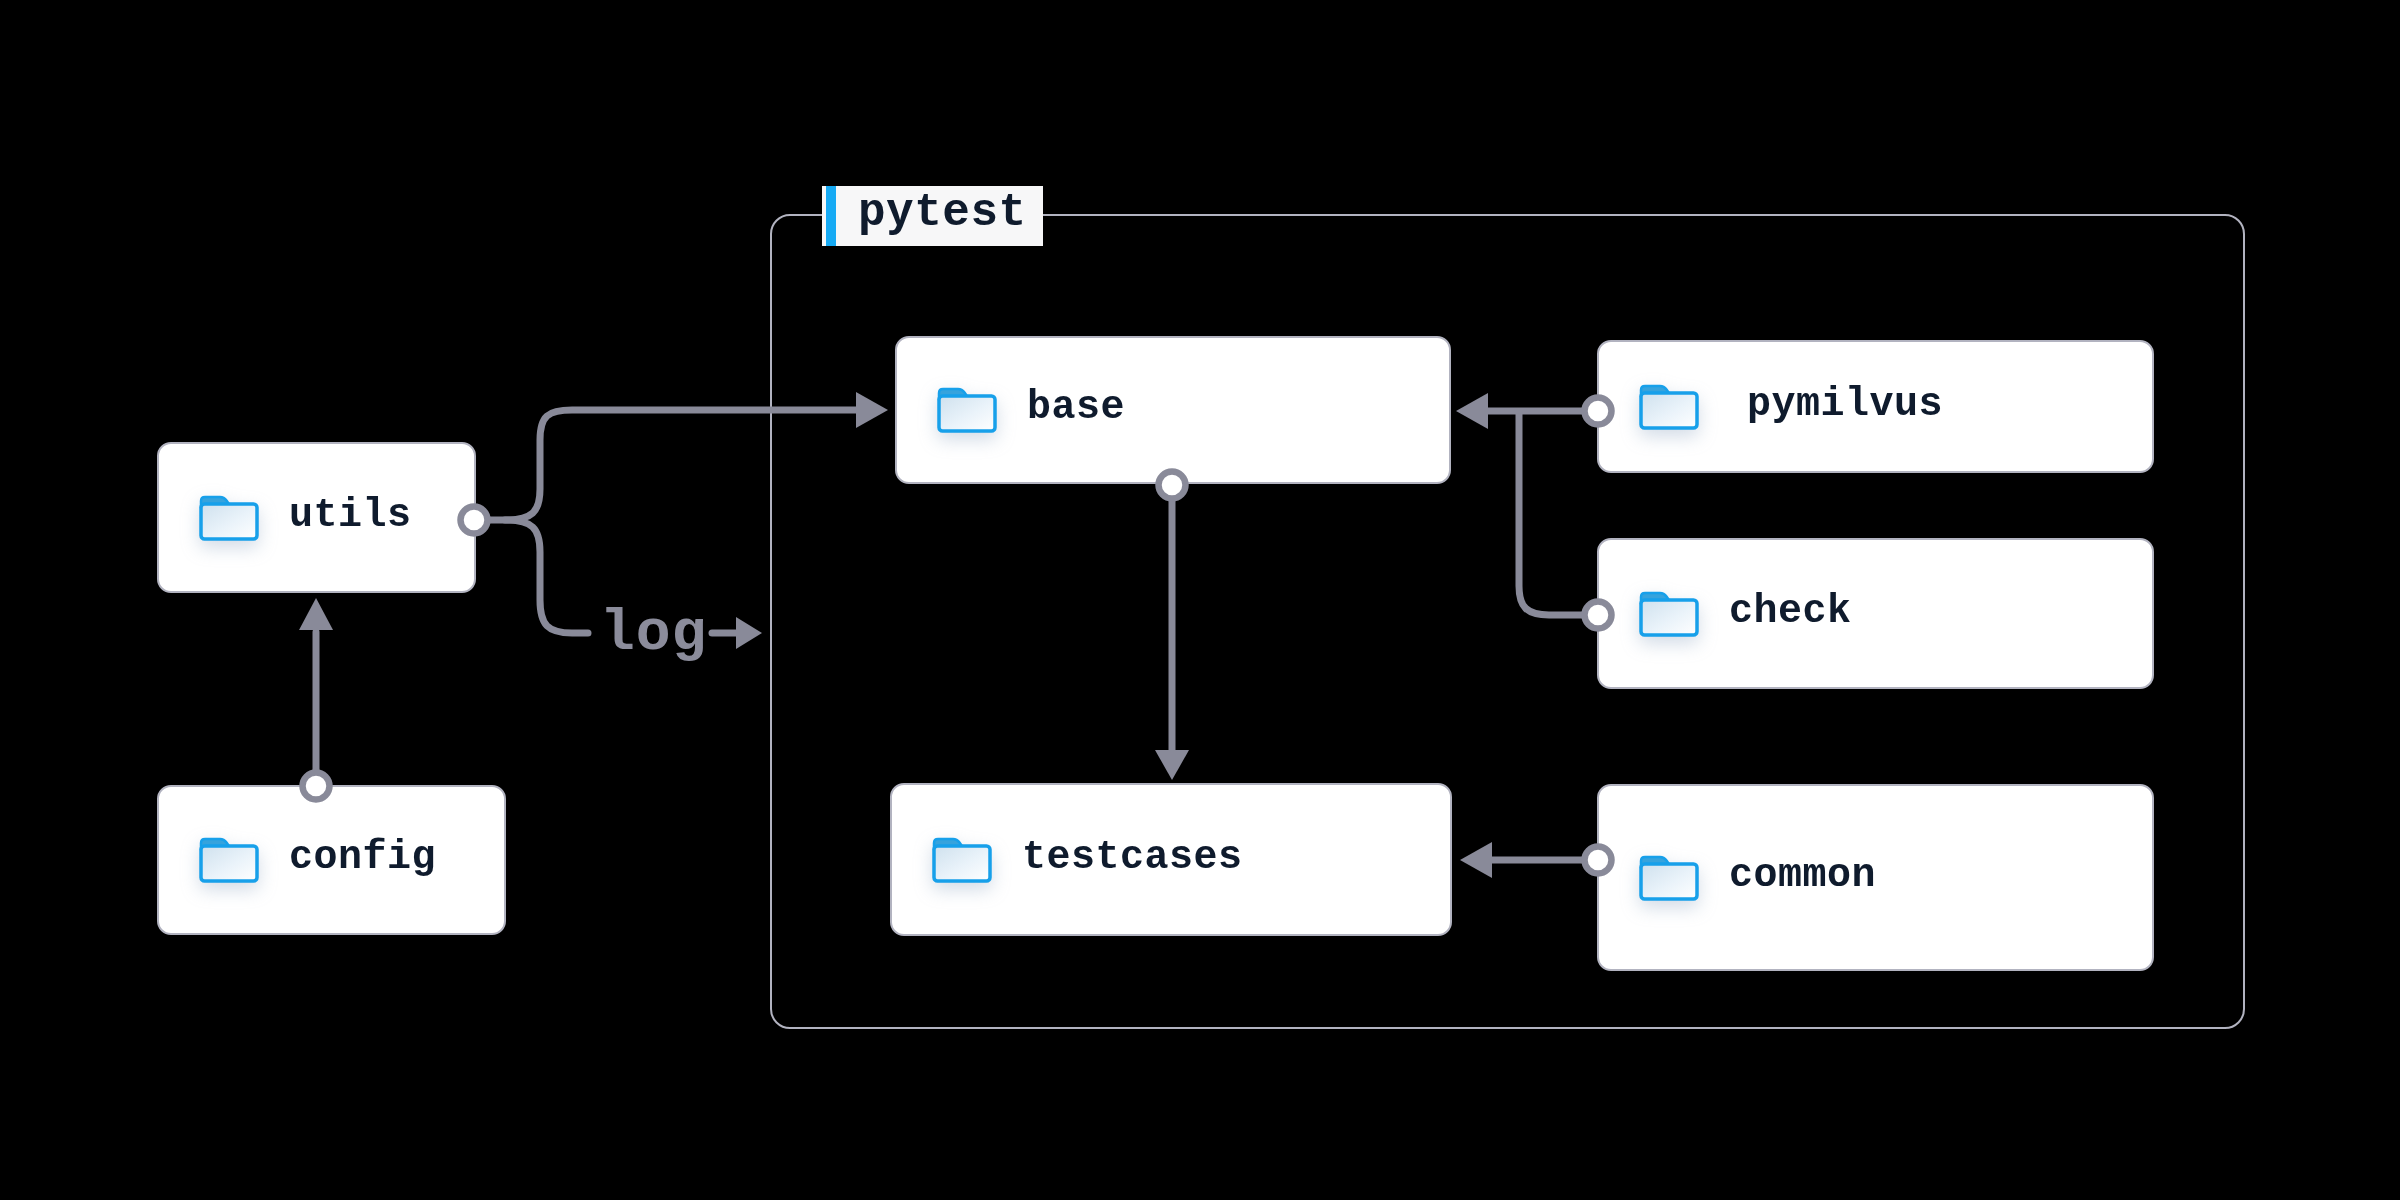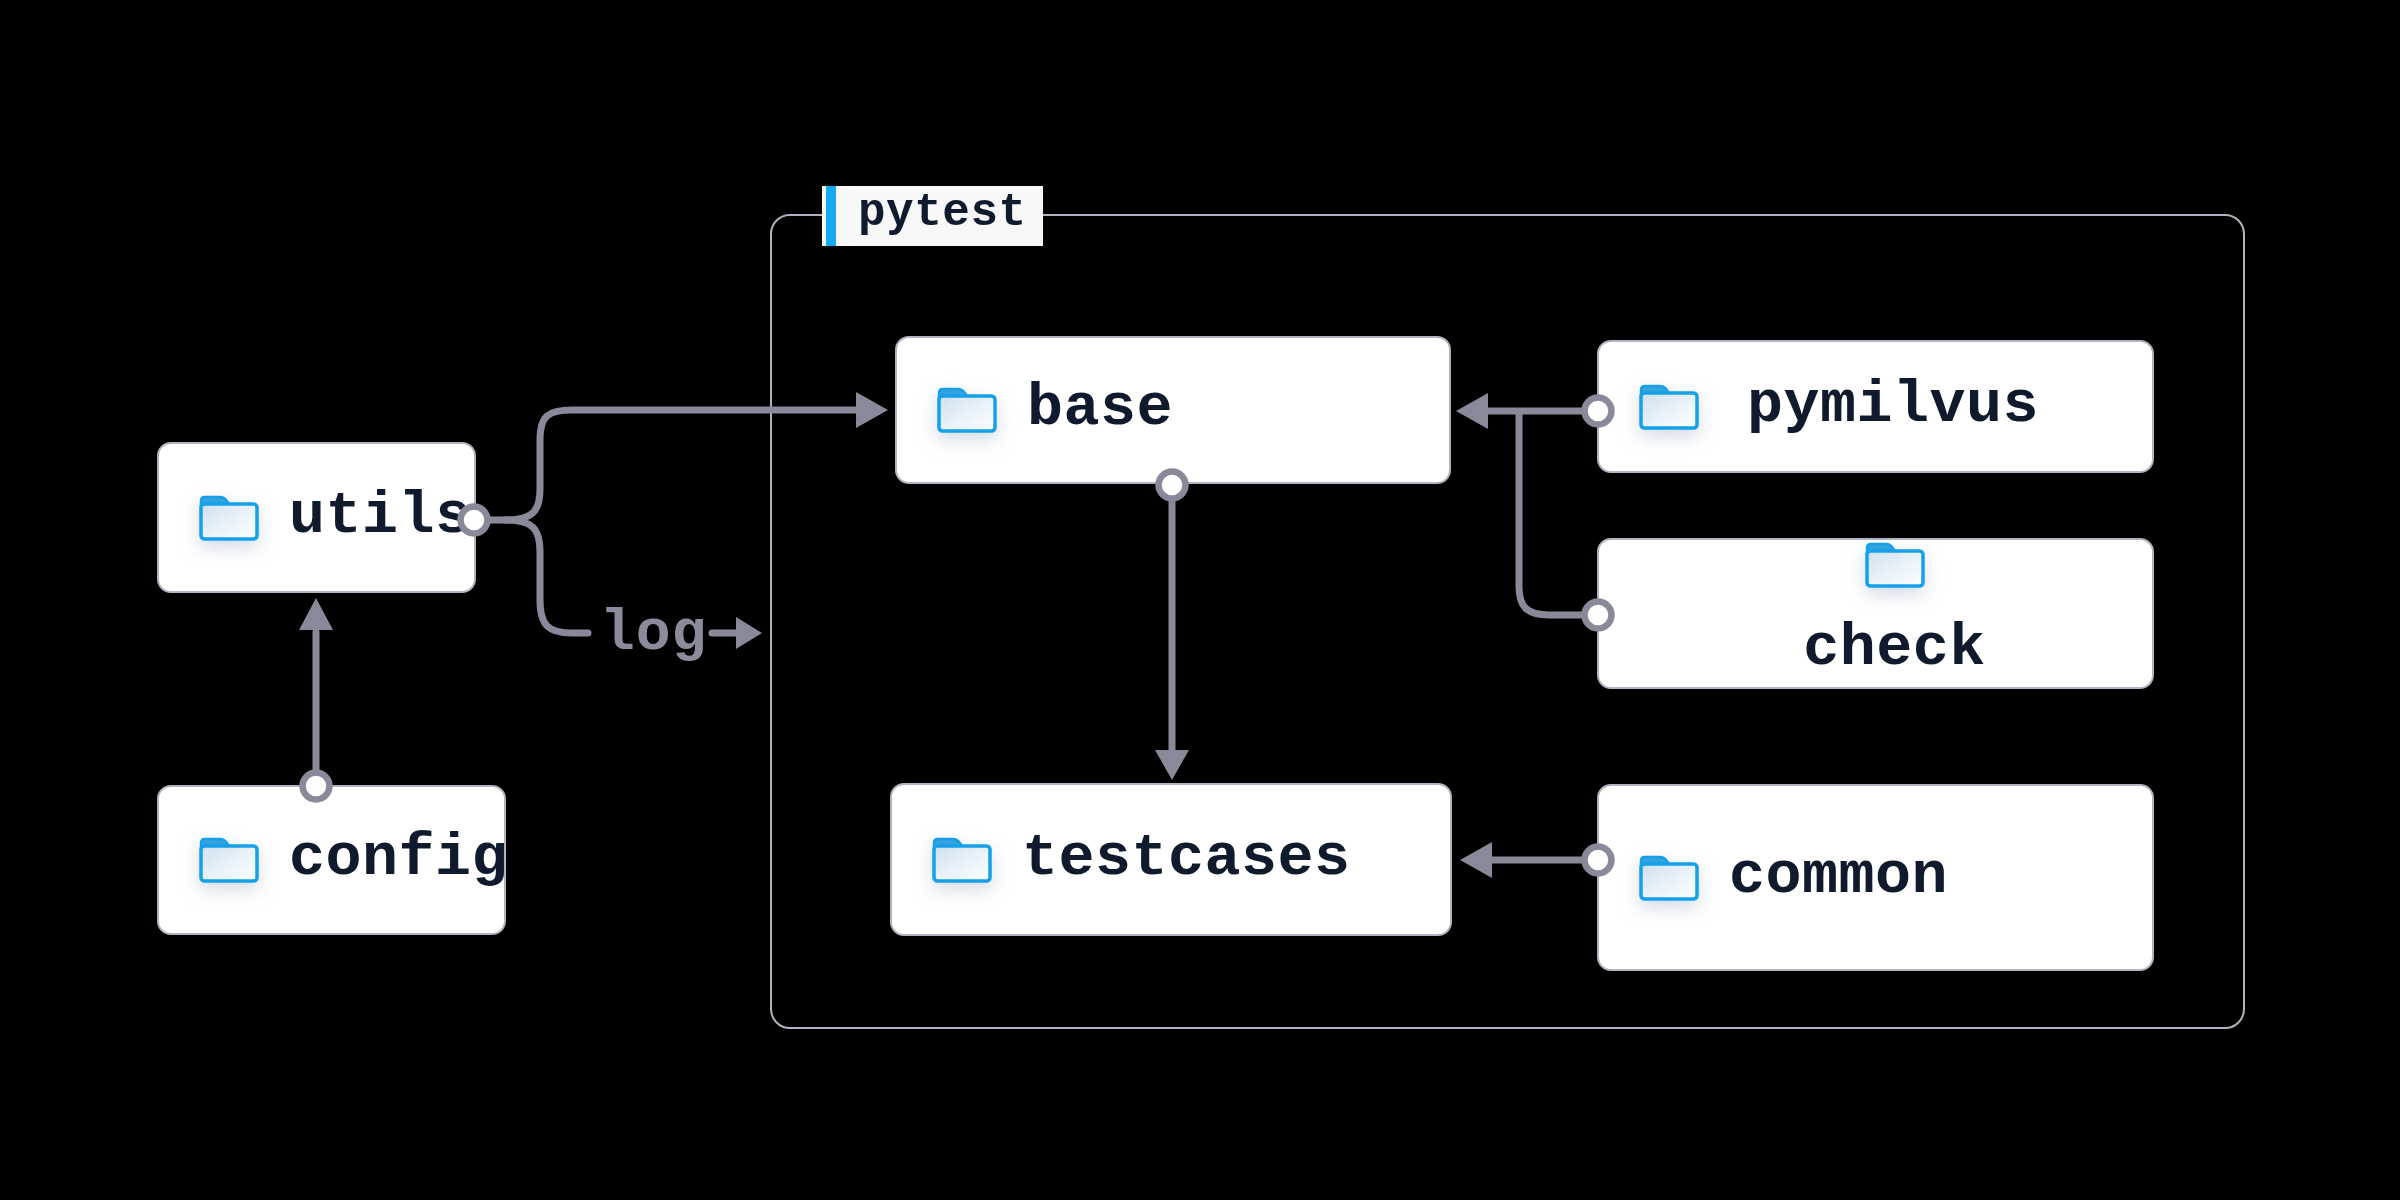--- a/index.html
+++ b/index.html
@@ -62,38 +62,38 @@
     border: 2.5px solid #b2b3c0;
     border-radius: 14px;
     box-sizing: border-box;
     display: flex;
     align-items: center;
     padding-left: 38px;
     gap: 28px;
     z-index: 2;
   }
   .node .label {
-    font-size: 60px;
+    font-size: 40px;
     font-weight: 700;
     color: #0f1b2d;
     letter-spacing: 0.5px;
     line-height: 1;
     padding-bottom: 4px;
   }
   .folder-svg {
     filter: drop-shadow(0px 7px 9px rgba(110, 140, 175, 0.30));
     flex: 0 0 auto;
   }
 
   .n-utils     { left: 157px;  top: 442px; width: 319px; height: 151px; }
   .n-config    { left: 157px;  top: 785px; width: 349px; height: 150px; }
   .n-base      { left: 895px;  top: 336px; width: 556px; height: 148px; }
   .n-testcases { left: 890px;  top: 783px; width: 562px; height: 153px; }
   .n-pymilvus  { left: 1597px; top: 340px; width: 557px; height: 133px; gap: 46px; }
-  .n-check     { left: 1597px; top: 538px; width: 557px; height: 151px; flex-direction: column; }
+  .n-check     { left: 1597px; top: 538px; width: 557px; height: 151px; }
   .n-common    { left: 1597px; top: 784px; width: 557px; height: 187px; }
 
   
   .connector-layer {
     position: absolute;
     left: 0;
     top: 0;
     z-index: 4;
     pointer-events: none;
   }

